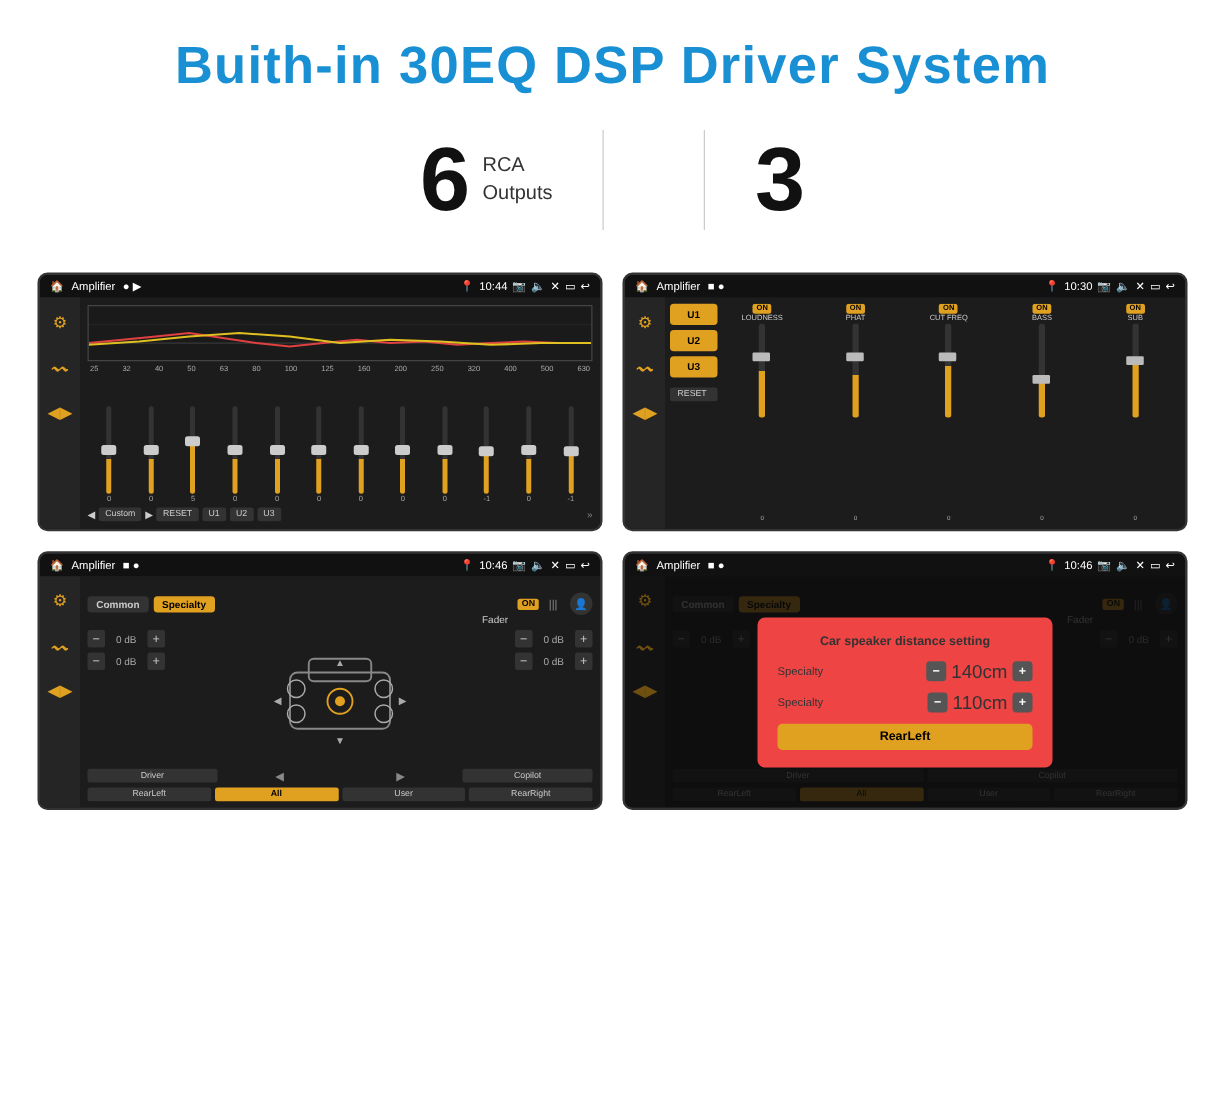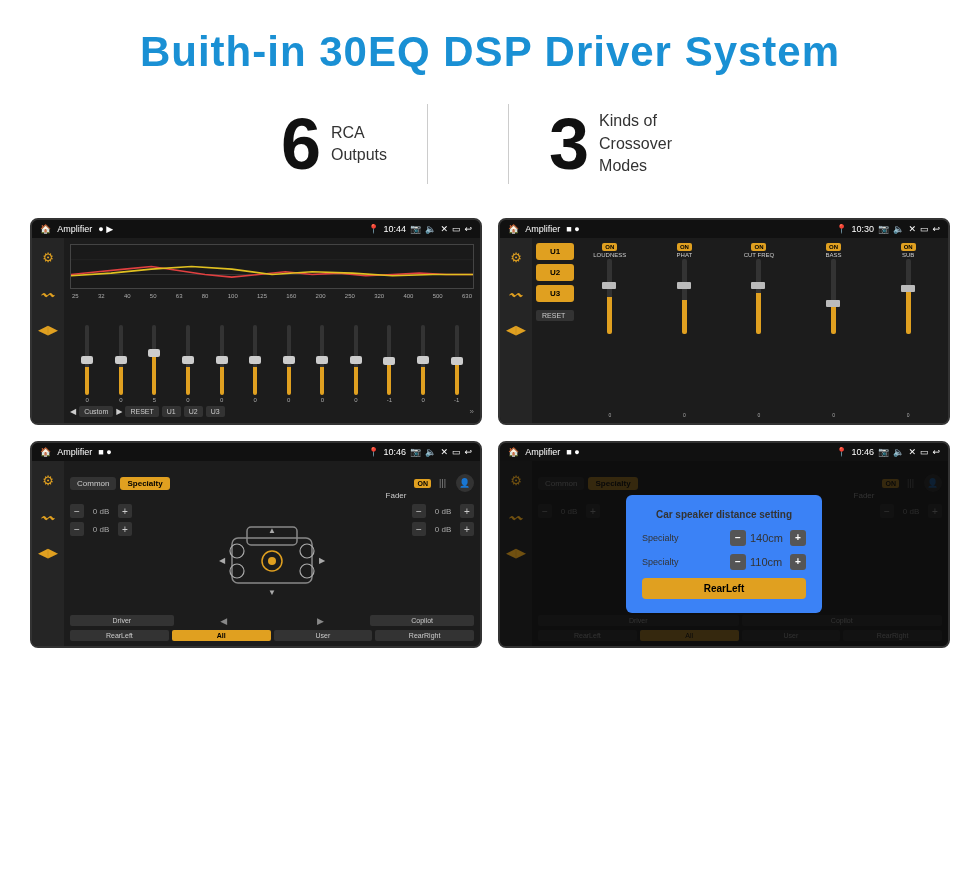--- a/index.html
+++ b/index.html
@@ -292,20 +292,21 @@
     .tab-row {
       display: flex;
       gap: 4px;
       align-items: center;
     }
     .tab-btn {
       font-size: 8px;
       padding: 2px 7px;
       border-radius: 3px;
       border: none;
+      font-weight: bold;
     }
     .tab-btn-active {
       background: #e0a020;
       color: #000;
       font-weight: bold;
     }
     .tab-btn-inactive {
       background: #333;
       color: #ccc;
     }
@@ -383,24 +384,24 @@
     .dialog-overlay {
       position: absolute;
       top: 0; left: 0; right: 0; bottom: 0;
       background: rgba(0,0,0,0.5);
       display: flex;
       align-items: center;
       justify-content: center;
       z-index: 10;
     }
     .dialog-box {
-      background: #3b82f6;
+      background: #ef4444;
       border-radius: 6px;
       padding: 14px 16px;
-      width: 196px;
+      width: 236px;
       font-size: 9px;
     }
     .dialog-title {
       font-size: 10px;
       font-weight: bold;
       color: #333;
       margin-bottom: 10px;
       text-align: center;
     }
     .dialog-row {
@@ -425,21 +426,21 @@
       background: #555;
       color: #fff;
       border-radius: 3px;
       display: flex;
       align-items: center;
       justify-content: center;
       font-size: 10px;
       font-weight: bold;
     }
     .d-val {
-      font-size: 11px;
+      font-size: 15px;
       color: #333;
       min-width: 36px;
     }
     .dialog-confirm-btn {
       background: #e0a020;
       color: #000;
       font-size: 10px;
       font-weight: bold;
       padding: 5px 20px;
       border-radius: 4px;
@@ -458,21 +459,20 @@
   <div class="stat-item">
     <span class="stat-number">6</span>
     <span class="stat-text">RCA<br>Outputs</span>
   </div>
   <div class="stat-divider"></div>
   <div class="stat-item">
   </div>
   <div class="stat-divider"></div>
   <div class="stat-item">
     <span class="stat-number">3</span>
-    <span class="stat-text">Kinds of<br>Crossover Modes</span>
   </div>
 </div>
 
 <div class="screenshots-grid">
 
   <div class="screen-card">
     <div class="status-bar">
       <div class="status-bar-left">
         <span>🏠</span>
         <span>Amplifier</span>

